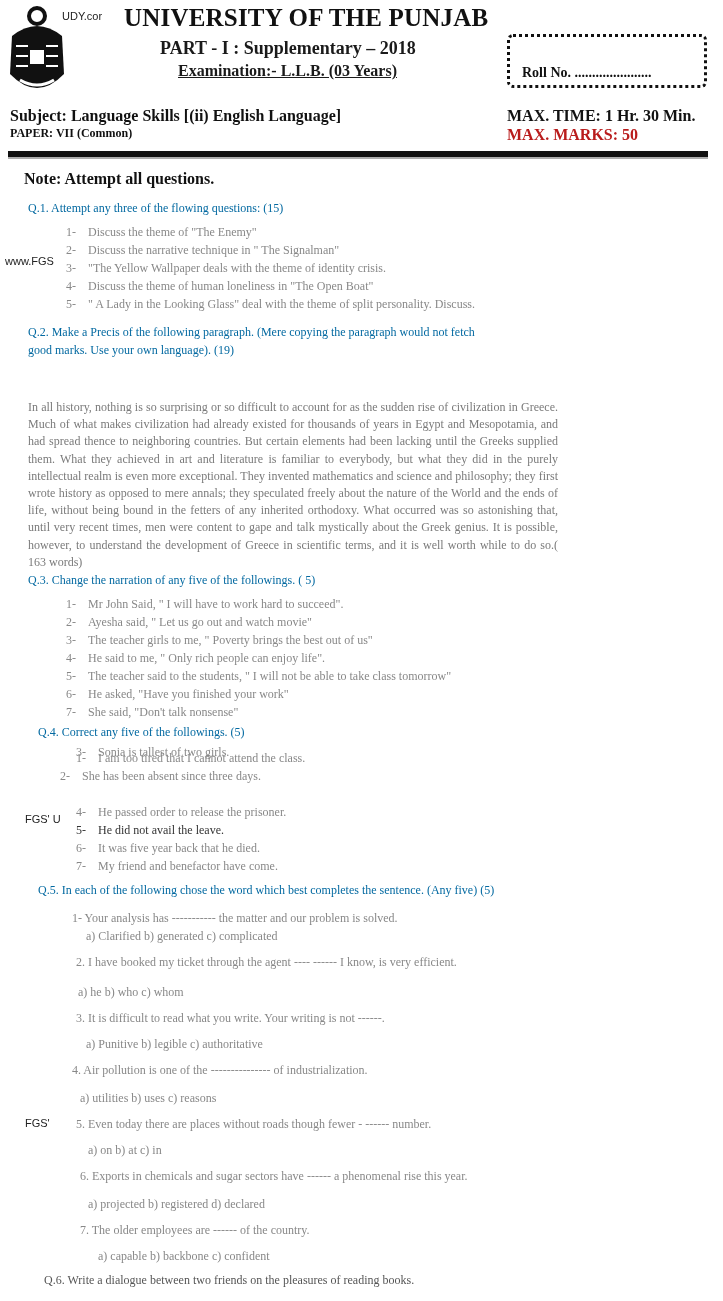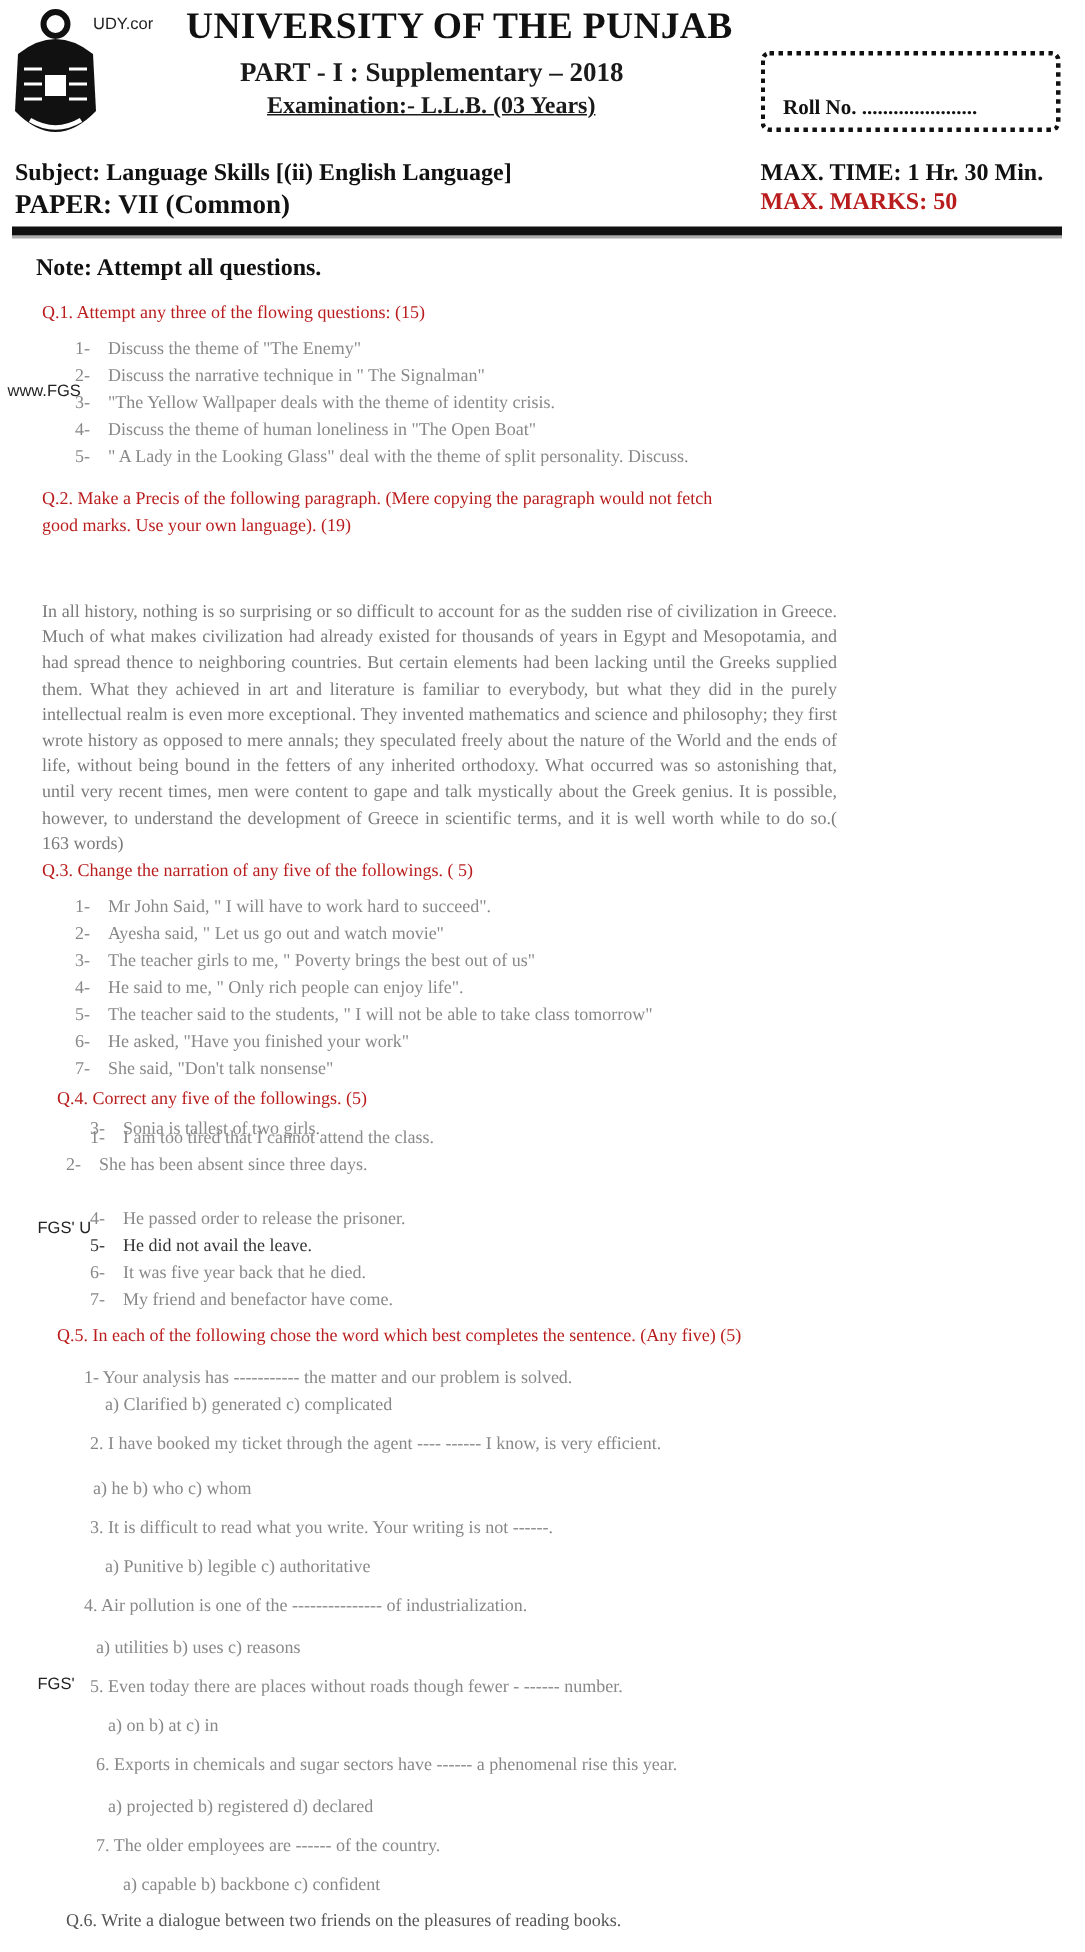--- a/index.html
+++ b/index.html
@@ -12,28 +12,28 @@
   .wm { font-family: Liberation Sans, sans-serif; font-size: 11px; color: #222; }
   .uni-title { left: 124px; top: 4px; font-size: 25px; font-weight: bold; letter-spacing: 0.2px; color: #111; }
   .part { left: 160px; top: 38px; font-size: 18px; font-weight: bold; color: #1a1a1a; }
   .exam { left: 178px; top: 62px; font-size: 16px; font-weight: bold; text-decoration: underline; color: #1a1a1a; }
   .roll-box {
     left: 507px; top: 34px; width: 200px; height: 54px;
     border: 3px dotted #111; border-radius: 6px; box-sizing: border-box;
   }
   .roll-label { position: absolute; left: 12px; bottom: 4px; font-size: 14px; font-weight: bold; color: #111; white-space: nowrap; }
   .subject { left: 10px; top: 107px; font-size: 16px; font-weight: bold; color: #111; }
-  .paper { left: 10px; top: 126px; font-size: 18px; font-weight: bold; color: #111; }
+  .paper { left: 10px; top: 126px; font-size: 12px; font-weight: bold; color: #111; }
   .maxtime { left: 507px; top: 107px; font-size: 16px; font-weight: bold; color: #111; }
   .maxmarks { left: 507px; top: 126px; font-size: 16px; font-weight: bold; color: #b91c1c; }
   .rule { left: 8px; top: 151px; width: 700px; height: 6px; background: #111; }
   .rule2 { left: 8px; top: 157px; width: 700px; height: 2px; background: #777; opacity: 0.6; }
   .note { left: 24px; top: 170px; font-size: 16px; font-weight: bold; color: #111; }
-  .q { font-size: 12px; color: #b91c1c; white-space: nowrap; }
-  .item { font-size: 12px; color: #888; white-space: nowrap; }
+  .q { font-size: 12px; color: #0369a1; white-space: nowrap; }
+  .item { font-size: 12px; color: #888; white-space: nowrap; margin-left: 16px; }
   .num { display: inline-block; width: 22px; }
   .para { left: 28px; top: 399px; width: 530px; font-size: 12px; color: #7a7a7a; line-height: 17.2px; text-align: justify; }
   .dark { color: #333; }
 </style>
 </head>
 <body>
 
 <svg class="abs logo" viewBox="0 0 62 96">
   <circle cx="31" cy="10" r="8" fill="none" stroke="#111" stroke-width="4"></circle>
   <path d="M6 30 Q31 10 56 30 L58 68 Q31 96 4 68 Z" fill="#111"></path>

